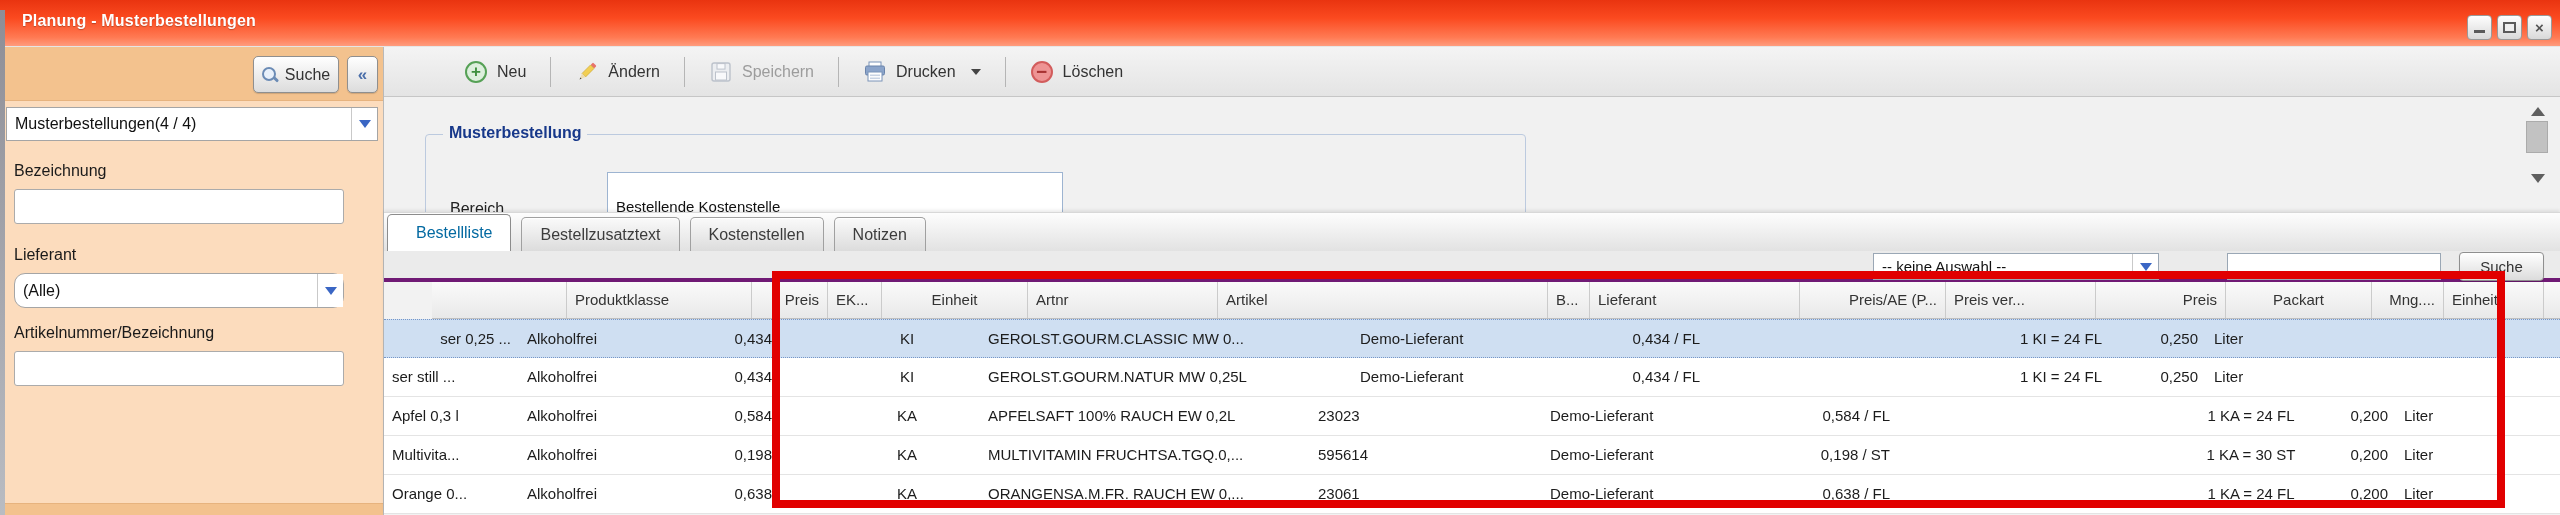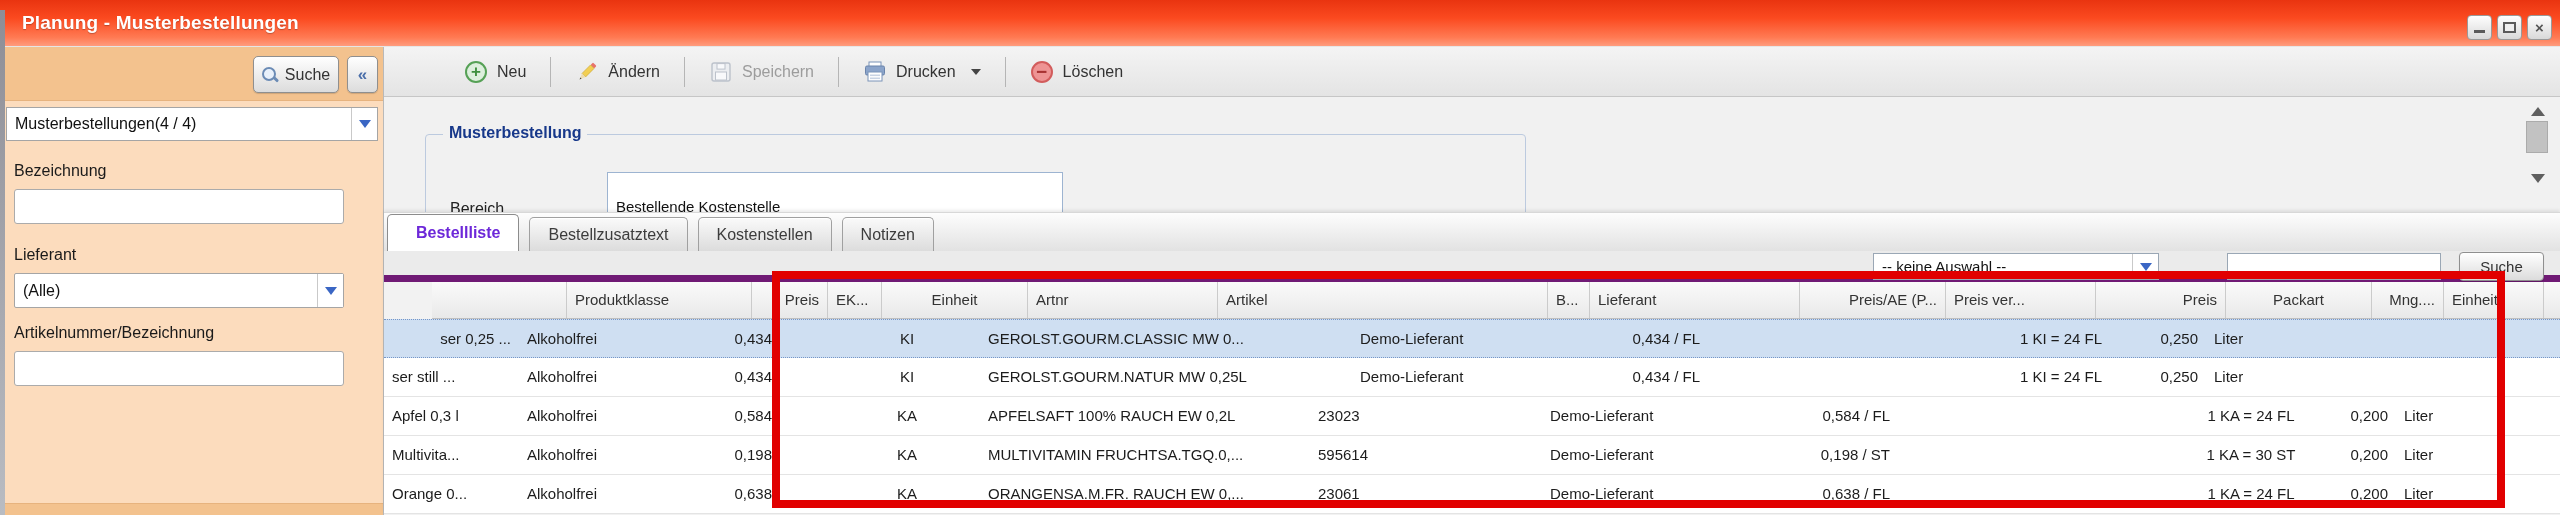--- a/index.html
+++ b/index.html
@@ -4,21 +4,21 @@
 <style>
   * { margin:0; padding:0; box-sizing:border-box; }
   html,body { width:2560px; height:515px; overflow:hidden;
     font-family:"Liberation Sans","DejaVu Sans",sans-serif; }
   #stage { position:relative; width:2560px; height:515px; background:#f0f0f0; }
 
   
   .titlebar { position:absolute; left:0; top:0; width:2560px; height:47px;
     background:linear-gradient(#e93410 0%, #fb4a20 40%, #ff7b54 82%, #ff9c7e 100%);
     border-bottom:1px solid #e6e6e6; }
-  .title-text { position:absolute; left:22px; top:12px; color:#fff; font-size:19px;
+  .title-text { position:absolute; left:22px; top:12px; color:#fff; font-size:16px;
     font-weight:bold; letter-spacing:.2px; text-shadow:0 1px 1px rgba(0,0,0,.25); white-space:nowrap; }
   .win-controls { position:absolute; right:8px; top:15px; display:flex; gap:5px; }
   .winbtn { width:25px; height:25px; border:1px solid #9a9a9a; border-radius:4px;
     background:linear-gradient(#fefefe,#d9d9d9); color:#555; font-size:15px; font-weight:bold;
     display:flex; align-items:center; justify-content:center; cursor:pointer; position:relative; }
   .winbtn .bar { width:11px; height:3px; background:#5a5a5a; margin-top:8px; }
   .restore-shape { position:relative; width:13px; height:11px; }
   .restore-shape::before { content:""; position:absolute; right:0; top:0; width:9px; height:7px;
     border:2px solid #5a5a5a; background:#eee; }
   .restore-shape::after { content:""; position:absolute; left:0; bottom:0; width:9px; height:7px;
@@ -50,21 +50,21 @@
   .combo .val { flex:1; padding:0 8px; white-space:nowrap; overflow:hidden; }
   .combo .arrowbox { width:26px; align-self:stretch; display:flex; align-items:center;
     justify-content:center; border-left:1px solid #c9c9c9; background:#fff; }
   .chev { width:0; height:0; border-left:6px solid transparent; border-right:6px solid transparent;
     border-top:8px solid #3a66c4; }
   .sb-combo { left:1px; top:60px; width:372px; height:34px; }
   .sb-label { position:absolute; left:9px; font-size:16px; color:#1a1a1a; white-space:nowrap; }
   .sb-input { position:absolute; left:9px; width:330px; height:35px; background:#fff;
     border:1px solid #ababab; border-radius:3px; font-size:15px; padding:0 8px;
     font-family:inherit; }
-  .sb-select { left:9px; width:330px; height:35px; border-radius:2px; }
+  .sb-select { left:9px; width:330px; height:35px; border-radius:11px; }
   .sidebar-bottom { position:absolute; left:0; bottom:0; width:378px; height:12px;
     background:#f3c28e; border-top:1px solid #e7b37e; }
 
   
   .main { position:absolute; left:383px; top:47px; width:2177px; height:468px;
     border-left:1px solid #b9b9b9; background:#f0f0f0; }
 
   
   .toolbar { position:absolute; left:0; top:0; width:100%; height:50px;
     background:linear-gradient(#f4f4f4,#e4e4e4); border-bottom:1px solid #c6c6c6;
@@ -102,26 +102,26 @@
 
   
   .tabpanel { position:absolute; left:0; top:165px; width:100%; height:303px;
     background:#f2f2f2; border-top:1px solid #d8d8d8; box-shadow:0 -2px 3px rgba(0,0,0,.08); }
   .tabbar { position:absolute; left:0; top:0; width:100%; height:38px;
     background:linear-gradient(#fdfdfd,#e2e2e2); display:flex; align-items:flex-end; padding-left:3px; }
   .tab { height:34px; margin-right:10px; padding:0 18px; display:flex; align-items:center;
     font-size:16px; color:#3c3c3c; background:linear-gradient(#fafafa,#dcdcdc);
     border:1px solid #a0a0a0; border-bottom:none; border-radius:5px 5px 0 0; cursor:pointer;
     box-shadow:inset 0 1px 0 #fff; white-space:nowrap; }
-  .tab.active { background:#fff; font-weight:bold; color:#6d28d9; height:37px;
+  .tab.active { background:#fff; font-weight:normal; color:#0369a1; height:37px;
     border-color:#8c8c8c;padding-left:28px; }
 
   
   .filterrow { position:absolute; left:0; top:38px; width:100%; height:31px; background:#ebebeb;
-    border-bottom:7px solid #701a75;padding-left:8px; }
+    border-bottom:4px solid #701a75;padding-left:8px; }
   .filter-combo { left:1489px; top:2px; width:286px; height:27px; border-color:#9aa7b5; font-size:15px; }
   .filter-input { position:absolute; left:1843px; top:2px; width:214px; height:27px;
     border:1px solid #9aa7b5; background:#fff; font-size:15px; padding:0 6px; font-family:inherit; }
   .filter-search { position:absolute; left:2075px; top:1px; width:85px; height:29px;
     border-radius:4px; font-size:15px; }
 
   
   .thead { position:absolute; left:0; top:69px; width:100%; height:37px; display:flex;
     background:linear-gradient(#fafafa,#e9e9e9); border-bottom:1px solid #bfbfbf;margin-left:48px; }
   .th { height:100%; line-height:36px; font-size:15px; color:#333; padding:0 8px;

